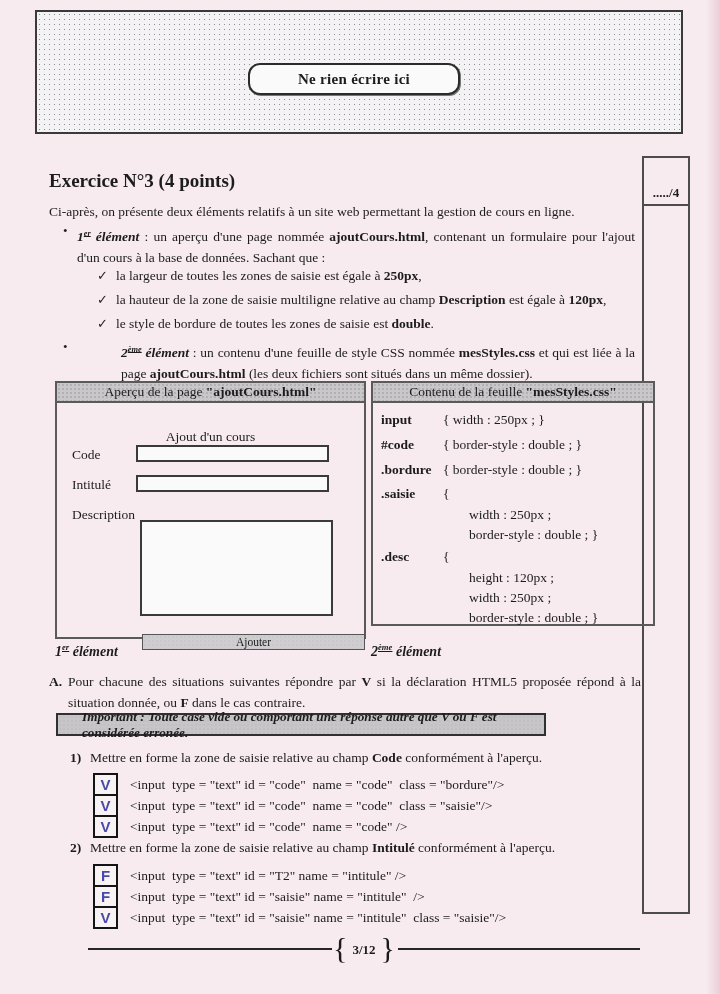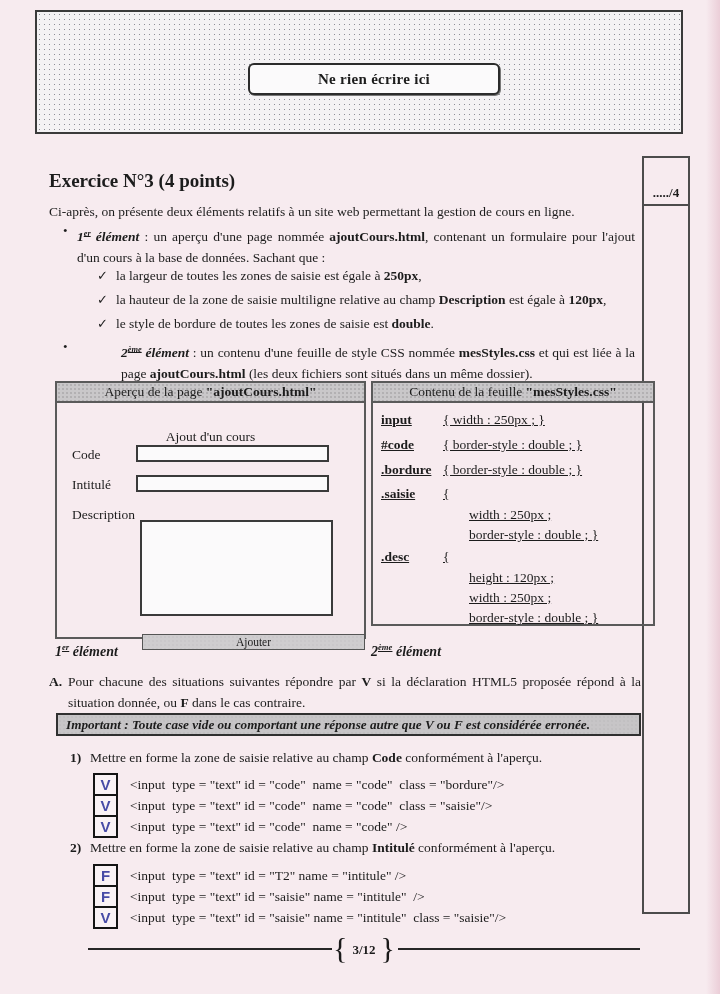--- a/index.html
+++ b/index.html
@@ -15,22 +15,22 @@
 
   
   .band {
     left:35px; top:10px; width:648px; height:124px;
     border:2px solid #3a3a3a;
     background-color:#f4f2f4;
     background-image:radial-gradient(circle, #8d8d95 0.8px, transparent 0.95px);
     background-size:5px 5px;
   }
   .notice-box {
-    position:absolute; left:211px; top:51px; width:252px; height:32px;
-    background:#fbfafb; border:2px solid #2b2b2b; border-radius:6px;
+    position:absolute; left:211px; top:51px; width:212px; height:32px;
+    background:#fbfafb; border:2px solid #2b2b2b; border-radius:12px;
     display:flex; align-items:center; justify-content:center;
     font-weight:bold; font-size:15px; letter-spacing:0.3px;
     box-shadow:1px 1px 0 #777;
   }
 
   
   .title { left:49px; top:170px; font-size:19px; font-weight:bold; }
   .score-col {
     left:642px; top:156px; width:48px; height:758px;
     border:2px solid #4c4c4c; background:transparent;
@@ -74,34 +74,34 @@
   .btn-ajouter {
     position:absolute; left:85px; top:231px; width:223px; height:16px;
     background-color:#cfcdcf;
     background-image:radial-gradient(circle,#bdbbbd 0.6px, transparent 0.75px);
     background-size:4px 4px;
     border:1px solid #555; font-size:11.5px;
     display:flex; align-items:center; justify-content:center;
   }
   .caption { text-align:left; font-size:14px; font-style:italic; font-weight:bold; }
 
-  .css-rules { padding:4px 20px 0 8px; font-size:13.5px;text-decoration:underline; }
+  .css-rules { padding:4px 20px 0 8px; font-size:13.5px; }
   .css-row { display:flex; line-height:25px; }
   .css-sel { min-width:62px; font-weight:bold; }
   .css-sub { padding-left:88px; line-height:20px; }
 
   
   .important {
-    left:56px; top:713px; width:585px; height:23px;
+    left:56px; top:713px; width:490px; height:23px;
     background-color:#c7c5c7;
     background-image:radial-gradient(circle,#b4b2b4 0.6px, transparent 0.75px);
     background-size:4px 4px;
     border:2px solid #303030;
     font-size:13.2px; font-weight:bold; font-style:italic;
-    display:flex; align-items:center; padding-left:8px;
+    display:flex; align-items:center; padding-left:24px;
   }
 
   
   .q-head { font-size:13.5px; line-height:19px; display:flex; }
   .q-num  { width:20px; font-weight:bold; }
   .answers { display:flex; flex-direction:column; }
   .ans-row { display:flex; align-items:center; height:23px; }
   .ans-row + .ans-row { margin-top:-2px; }
   .vf-box {
     width:25px; height:23px; border:2px solid #141414;

